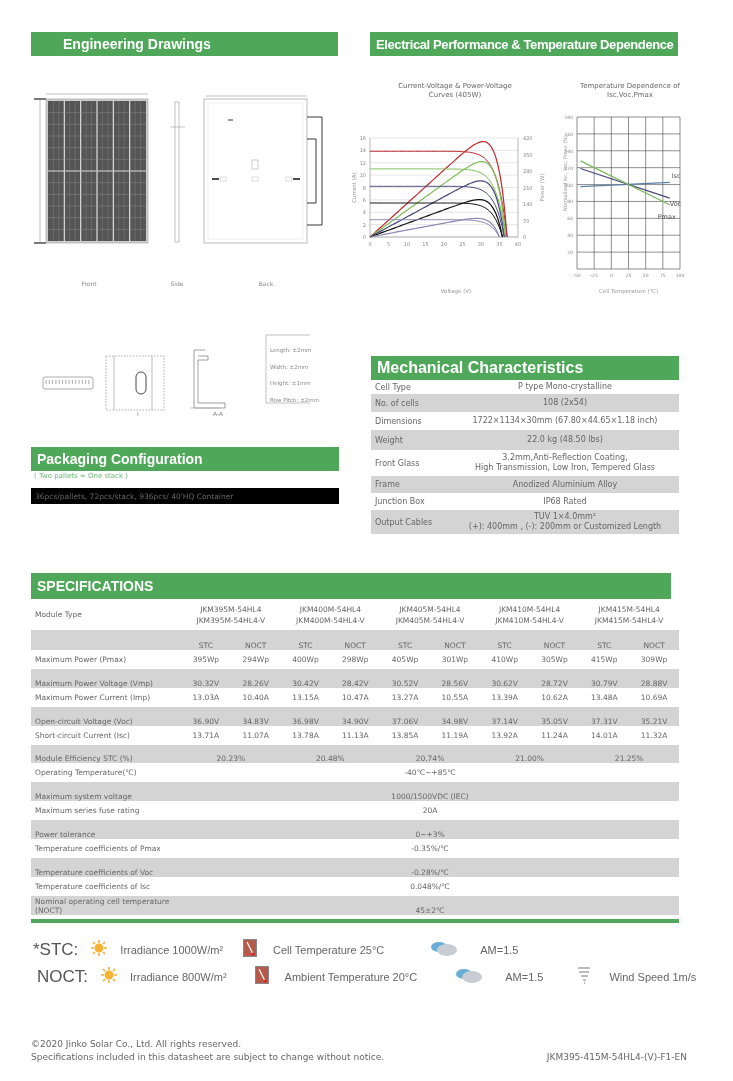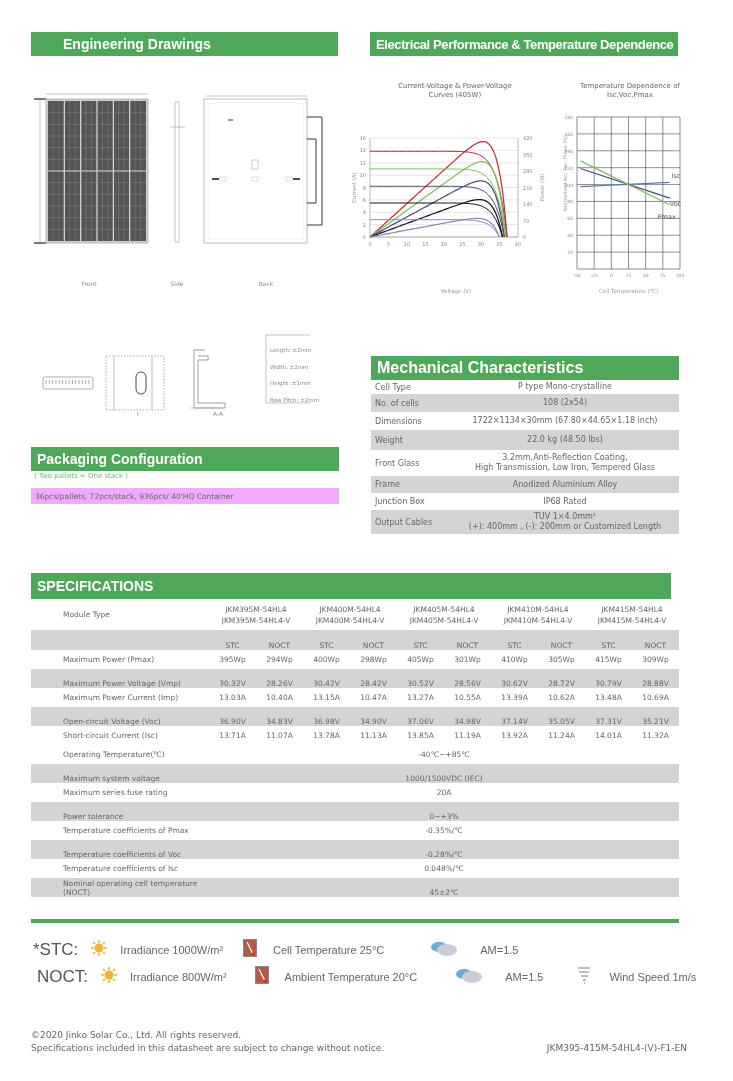--- a/index.html
+++ b/index.html
@@ -17,41 +17,41 @@
 
   
   .mech-table { left: 371px; top: 380px; width: 308px; font-size: 8px; color: #666; }
   .mrow { display: flex; align-items: center; }
   .mrow.g { background: #d4d4d4; }
   .mrow .k { width: 80px; padding-left: 4px; }
   .mrow .v { flex: 1; text-align: center; line-height: 10px; }
 
   
   .pack-note { left: 34px; top: 472px; font-size: 7px; color: #6bb875; }
-  .pack-row { left: 31px; top: 488px; width: 308px; height: 16px; background: #f0abfc; font-size: 7.5px; color: #666; padding-left: 4px; display: flex; align-items: center; }
+  .pack-row { left: 31px; top: 488px; width: 308px; height: 16px; background: #000000; font-size: 7.5px; color: #666; padding-left: 4px; display: flex; align-items: center; }
 
   
   .spec-table { left: 31px; top: 599px; width: 648px; font-size: 7.5px; color: #666; }
   .srow { display: flex; align-items: center; }
   .srow.g { background: #d4d4d4; align-items: flex-end; }
-  .srow .k { width: 150px; padding-left: 4px; margin-left: 28px; }
+  .srow .k { width: 150px; padding-left: 4px; }
   .srow .cells { flex: 1; display: flex; }
   .srow .cell { flex: 1; text-align: center; }
   .srow .grp { flex: 1; text-align: center; }
   .srow .span { flex: 1; text-align: center; }
   .srow .mt { flex: 1; text-align: center; line-height: 11px; }
   .green-bar { left: 31px; top: 919px; width: 648px; height: 4px; background: #4fa85a; }
 
   
   .cond { font-family: "Liberation Sans", sans-serif; color: #666; display: flex; align-items: center; gap: 8px; }
   .cond .big { font-size: 17px; color: #555; }
   .cond .txt { font-size: 11px; }
   .icon { display: inline-block; }
 
-  .footer { left: 31px; font-size: 9px; color: #666; }
+  .footer { left: 31px; font-size: 9px; color: #666; margin-top: 9px; }
 </style>
 </head>
 <body>
 
 <div class="abs hdr eng">Engineering Drawings</div>
 <div class="abs hdr elec">Electrical Performance &amp; Temperature Dependence</div>
 
 <svg class="abs" style="left:30px;top:85px" width="310" height="175">
 
   <g>
@@ -416,20 +416,30 @@
           <div class="cell">11.13A</div>
           <div class="cell">13.85A</div>
           <div class="cell">11.19A</div>
           <div class="cell">13.92A</div>
           <div class="cell">11.24A</div>
           <div class="cell">14.01A</div>
           <div class="cell">11.32A</div>
         </div>
       </div>
     </div>
+  <div class="srow g" style="height:18px">
+    <div class="k">Module Efficiency STC (%)</div>
+    <div class="cells">
+      <div class="grp">20.23%</div>
+      <div class="grp">20.48%</div>
+      <div class="grp">20.74%</div>
+      <div class="grp">21.00%</div>
+      <div class="grp">21.25%</div>
+    </div>
+  </div>
   <div id="common-rows">
       <div class="srow" style="height:19px">
         <div class="k">Operating Temperature(℃)</div>
         <div class="span">-40℃~+85℃</div>
       </div>
       <div class="srow g" style="height:19px">
         <div class="k">Maximum system voltage</div>
         <div class="span">1000/1500VDC (IEC)</div>
       </div>
       <div class="srow" style="height:19px">

